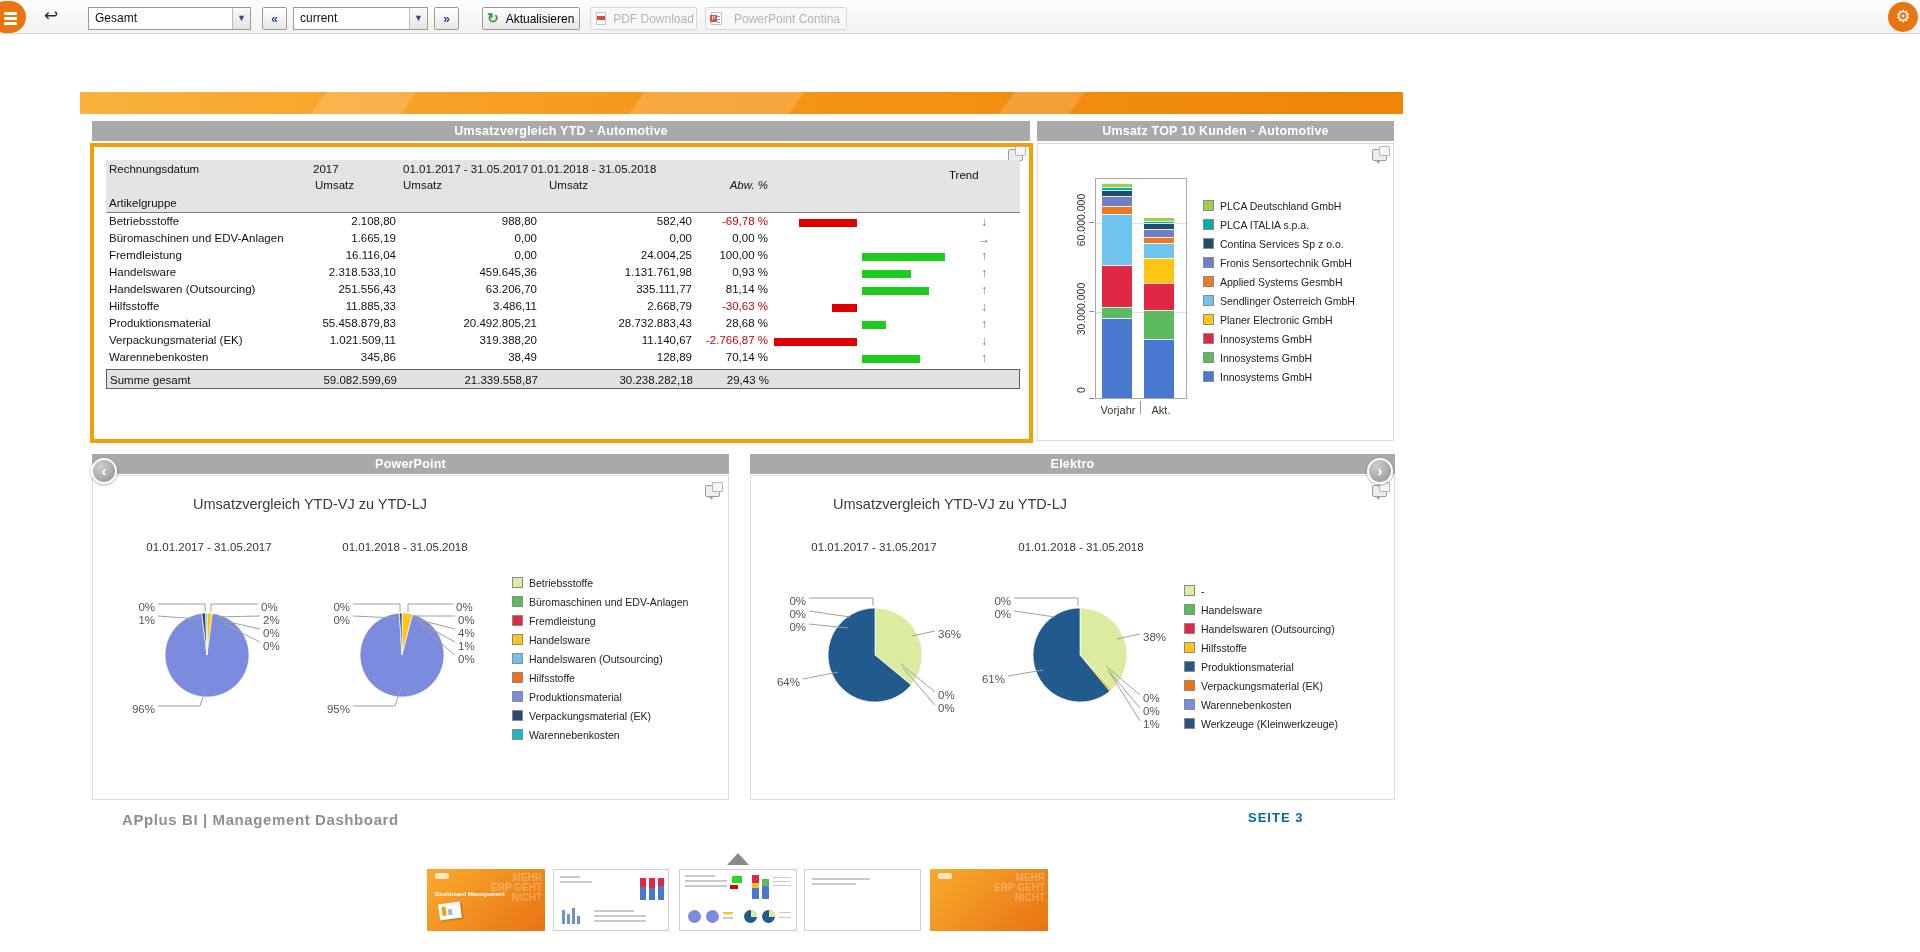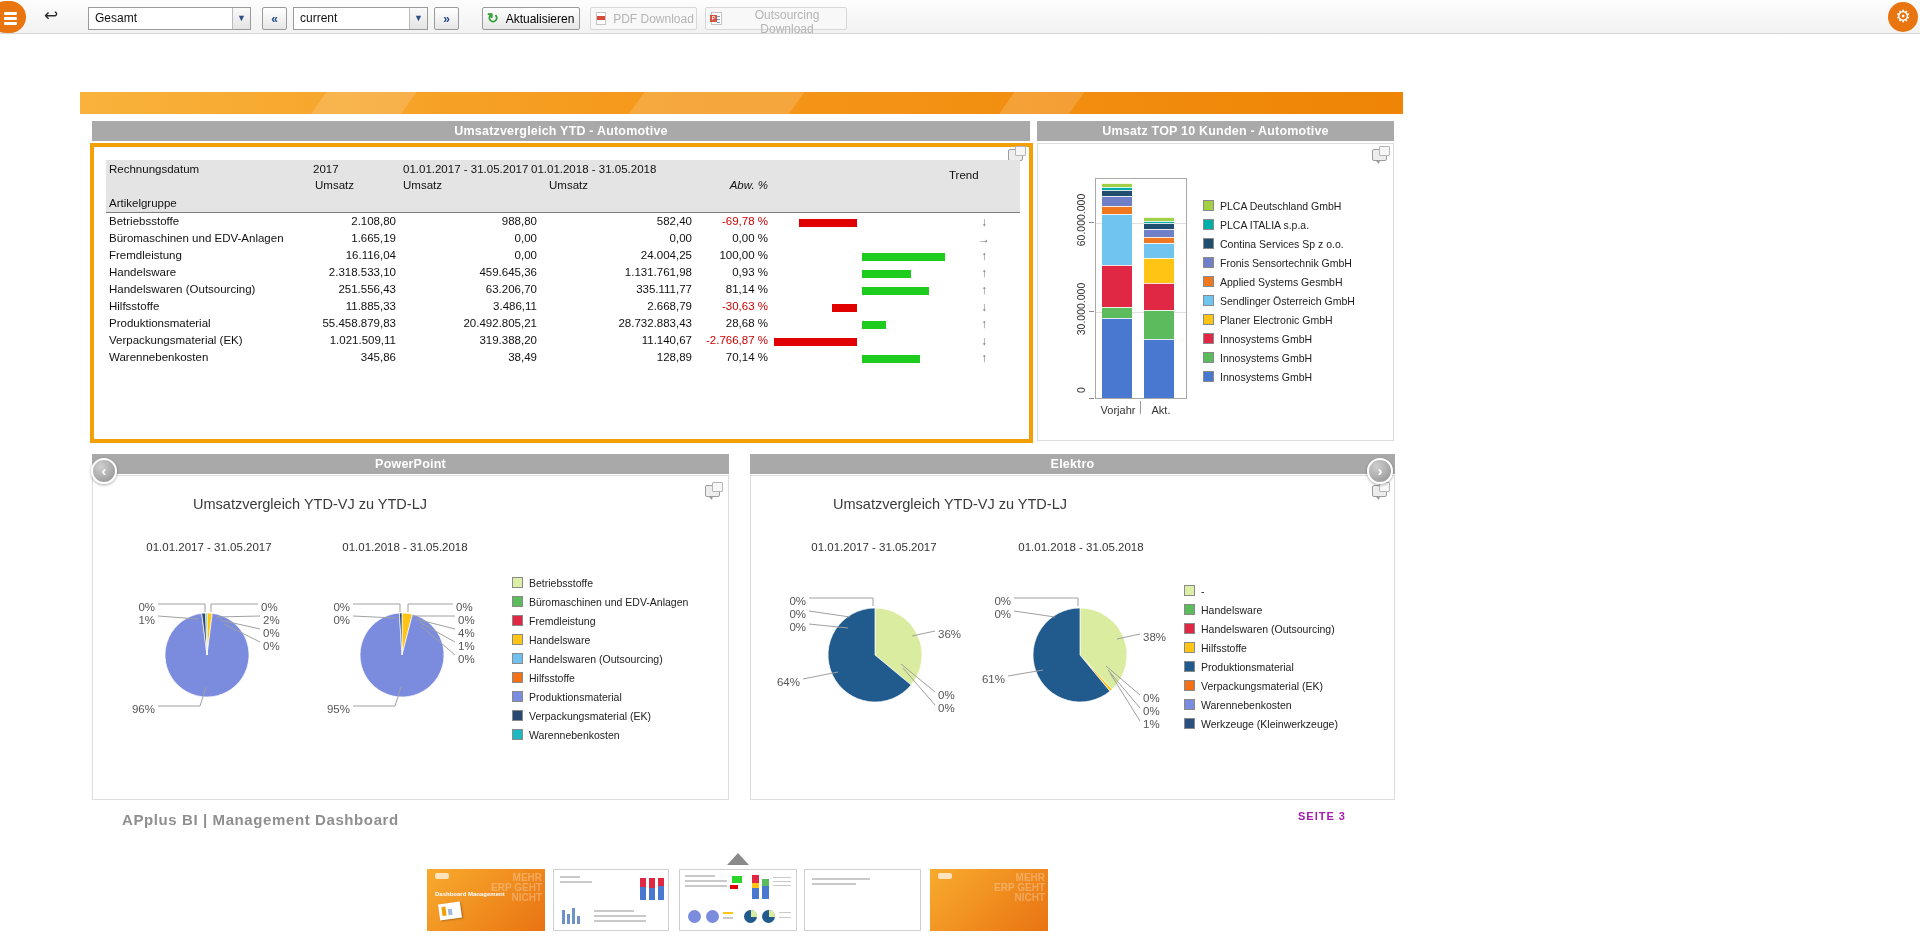--- a/index.html
+++ b/index.html
@@ -79,21 +79,21 @@
   
   .subtitle { position:absolute; font-size:14.5px; color:#3a3a3a; text-align:center; }
   .pdate { position:absolute; font-size:11.5px; color:#333; text-align:center; width:150px; }
   .navbtn { position:absolute; width:26px; height:26px; border-radius:50%; border:2px solid #fff;
             background:radial-gradient(circle at 35% 30%, #cfcfcf, #8f8f8f); box-shadow:0 1px 3px rgba(0,0,0,.35);
             color:#fff; font-weight:bold; font-size:15px; text-align:center; line-height:22px; cursor:pointer; }
   svg.overlay { position:absolute; left:0; top:0; pointer-events:none; }
 
   
   .brand { position:absolute; left:122px; top:811px; font-size:15px; font-weight:bold; color:#8f8f8f; letter-spacing:.6px; }
-  .pageno { position:absolute; left:1298px; top:810px; font-size:11px; font-weight:bold; color:#a21caf; letter-spacing:1px; }
+  .pageno { position:absolute; left:1248px; top:810px; font-size:13px; font-weight:bold; color:#0369a1; letter-spacing:1px; }
   .caret { position:absolute; left:727px; top:853px; width:0; height:0;
            border-left:11px solid transparent; border-right:11px solid transparent; border-bottom:12px solid #8a8a8a; }
   .thumb { position:absolute; top:869px; height:62px; width:118px; border:1px solid #cfcfcf; background:#fff; cursor:pointer; overflow:hidden; }
   .thumb.orange { border:none; background:linear-gradient(135deg,#f8ab2e,#e97312); }
   .wm { position:absolute; right:3px; top:4px; width:52px; text-align:right; font-size:10px; line-height:10px;
         font-weight:bold; color:rgba(255,255,255,.28); }
   .t-line { position:absolute; background:#c9c9c9; height:2px; }
   .mini { position:absolute; }
 </style>
 </head>
@@ -130,21 +130,21 @@
     <span>PDF Download</span>
   </button>
 
   <button class="tbtn disabled" style="left:705px; width:142px; padding-left:22px;">
     <span class="abs" style="left:5px; top:4px; width:11px; height:13px; background:#fff; border:1px solid #c4c4c4;">
       <span class="abs" style="left:-2px; top:2px; width:7px; height:7px; background:#d1553f; color:#fff; font-size:6px; line-height:7px; text-align:center;">P</span>
       <span class="abs" style="right:1px; top:3px; width:3px; height:1px; background:#7a9cc8;"></span>
       <span class="abs" style="right:1px; top:6px; width:3px; height:1px; background:#7a9cc8;"></span>
       <span class="abs" style="right:1px; top:9px; width:3px; height:1px; background:#7a9cc8;"></span>
     </span>
-    <span>Outsourcing Download</span>
+    <span>PowerPoint Contina</span>
   </button>
 
   <div class="gearbtn">⚙</div>
 </div>
 
 <div class="banner">
   <div class="streak" style="left:18%; width:90px;"></div>
   <div class="streak" style="left:42%; width:160px;"></div>
   <div class="streak" style="left:70%; width:70px;"></div>
 </div>
@@ -238,20 +238,27 @@
       <span class="tarrow">↓</span>
     </div>
     <div class="trow">
       <span class="c name">Warennebenkosten</span>
       <span class="c v1">345,86</span>
       <span class="c v2">38,49</span>
       <span class="c v3">128,89</span>
       <span class="c v4">70,14 %</span>
       <div class="tbar" style="left: 756px; width: 58.2162px; background: rgb(30, 204, 30);"></div>
       <span class="tarrow">↑</span>
+    </div>
+    <div class="trow sum">
+      <span class="c name">Summe gesamt</span>
+      <span class="c v1">59.082.599,69</span>
+      <span class="c v2">21.339.558,87</span>
+      <span class="c v3">30.238.282,18</span>
+      <span class="c v4">29,43 %</span>
     </div>
   </div>
 
 <div class="ptitle" style="left:1037px; top:121px; width:357px;">Umsatz TOP 10 Kunden - Automotive</div>
 <div class="panel" style="left:1037px; top:143px; width:357px; height:298px;"></div>
 <div class="note" style="left:1372px; top:149px;"></div>
 
 <div class="plot" id="plot">
   <div class="grid" style="top:44px;"></div>
   <div class="grid" style="top:133px;"></div>

